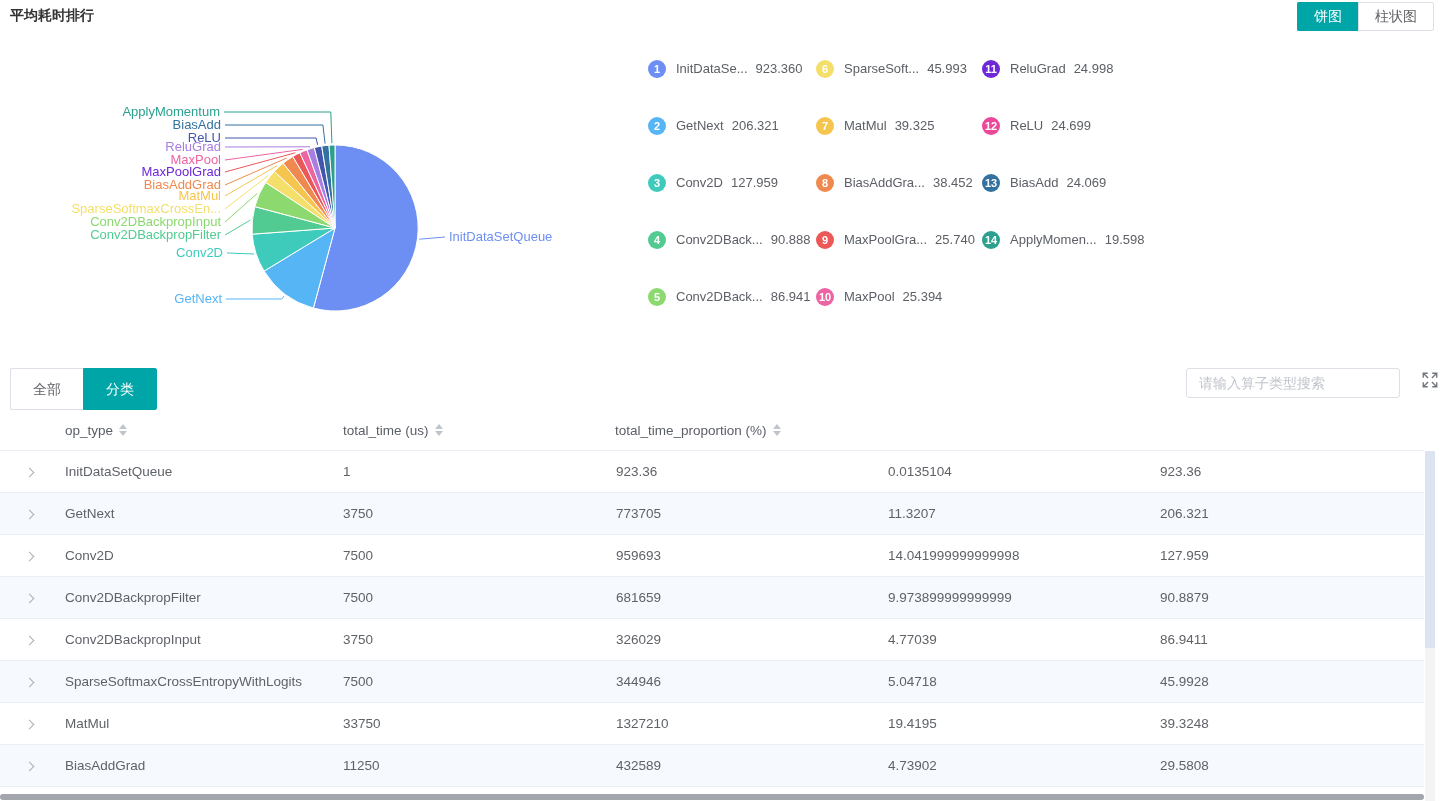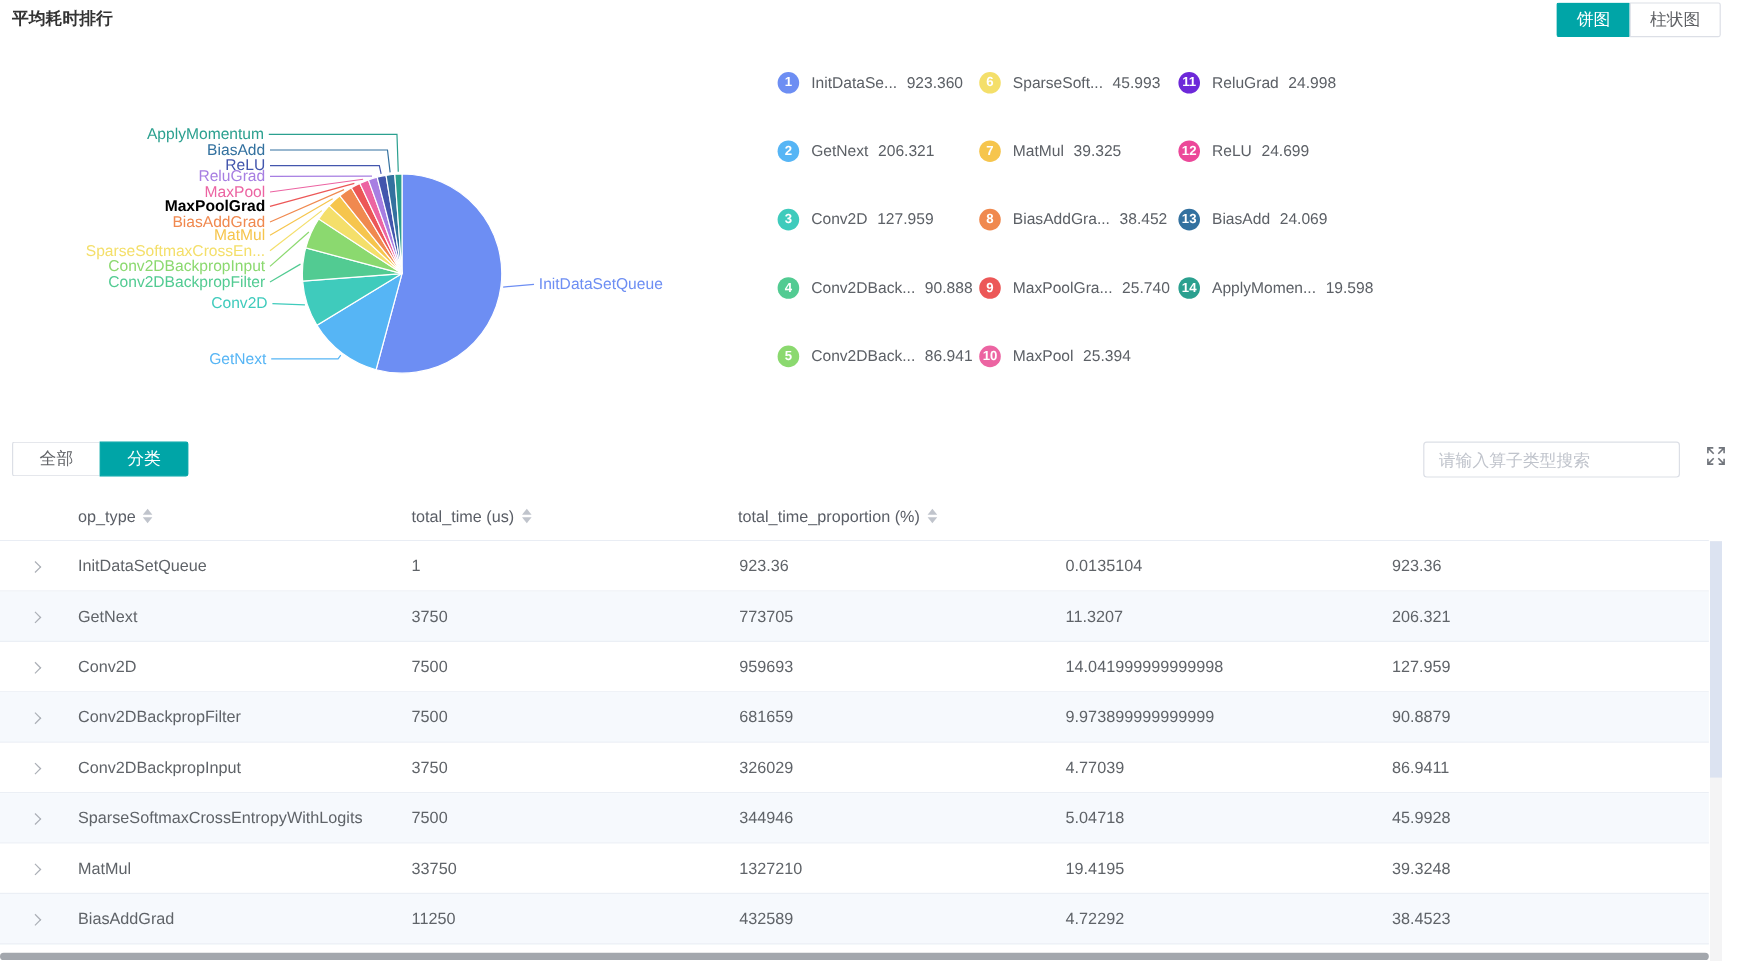--- a/index.html
+++ b/index.html
@@ -37,21 +37,21 @@
   .legend-badge {
     width:18px; height:18px; border-radius:50%; flex:none;
     color:#fff; font-size:11px; font-weight:bold; text-align:center; line-height:18px;
   }
   .legend-text { margin-left:10px; font-size:13px; line-height:18px; color:#5c6066; white-space:nowrap; }
   .legend-value { margin-left:8px; }
 
   
   .tab-group { position:absolute; left:10px; top:368px; display:flex; }
   .tab-btn {
-    height:29px; line-height:27px; padding:0 22px; font-size:14px; cursor:pointer;
+    height:42px; line-height:27px; padding:0 22px; font-size:14px; cursor:pointer;
     background:#fff; color:#606266; border:1px solid #dcdfe6; outline:none;
     font-family:"Liberation Sans", sans-serif;
   }
   .tab-btn:first-child { border-radius:2px 0 0 2px; border-right:none; }
   .tab-btn:last-child { border-radius:0 2px 2px 0; }
   .tab-btn.active { background:var(--accent); border-color:var(--accent); color:#fff; }
 
   .search-input {
     position:absolute; left:1186px; top:368px; width:214px; height:30px;
     border:1px solid #dcdfe6; border-radius:3px; padding:0 12px; font-size:14px;
@@ -130,21 +130,21 @@
     </svg>
   <div id="pie-labels">
       <div class="pie-label" style="color: rgb(109, 142, 243); top: 197px; left: 449px;">InitDataSetQueue</div>
       <div class="pie-label" style="color: rgb(86, 181, 245); top: 259px; right: 418px;">GetNext</div>
       <div class="pie-label" style="color: rgb(63, 203, 188); top: 213px; right: 417px;">Conv2D</div>
       <div class="pie-label" style="color: rgb(82, 203, 146); top: 195px; right: 419px;">Conv2DBackpropFilter</div>
       <div class="pie-label" style="color: rgb(139, 217, 111); top: 182px; right: 419px;">Conv2DBackpropInput</div>
       <div class="pie-label" style="color: rgb(244, 223, 106); top: 169px; right: 419px;">SparseSoftmaxCrossEn...</div>
       <div class="pie-label" style="color: rgb(246, 197, 77); top: 156px; right: 419px;">MatMul</div>
       <div class="pie-label" style="color: rgb(240, 137, 79); top: 145px; right: 419px;">BiasAddGrad</div>
-      <div class="pie-label" style="color: #000000; top: 132px; right: 419px; font-weight: bold;">MaxPoolGrad</div>
+      <div class="pie-label" style="color: #6d28d9; top: 132px; right: 419px;">MaxPoolGrad</div>
       <div class="pie-label" style="color: rgb(236, 100, 162); top: 120px; right: 419px;">MaxPool</div>
       <div class="pie-label" style="color: rgb(167, 126, 226); top: 107px; right: 419px;">ReluGrad</div>
       <div class="pie-label" style="color: rgb(67, 86, 173); top: 98px; right: 419px;">ReLU</div>
       <div class="pie-label" style="color: rgb(51, 113, 159); top: 85px; right: 419px;">BiasAdd</div>
       <div class="pie-label" style="color: rgb(43, 160, 143); top: 72px; right: 420px;">ApplyMomentum</div>
     </div>
 </div>
 
 <div class="legend" id="legend">
     <div class="legend-item">
@@ -298,22 +298,22 @@
         <div class="tcell" style="width: 273px;">33750</div>
         <div class="tcell" style="width: 272px;">1327210</div>
         <div class="tcell" style="width: 272px;">19.4195</div>
         <div class="tcell" style="width: 269px;">39.3248</div>
       </div>
       <div class="t-row striped">
         <div class="tcell" style="width: 60px; padding-left: 0px;"><span class="expand-icon"></span></div>
         <div class="tcell" style="width: 278px;">BiasAddGrad</div>
         <div class="tcell" style="width: 273px;">11250</div>
         <div class="tcell" style="width: 272px;">432589</div>
-        <div class="tcell" style="width: 272px;">4.72292</div>
-        <div class="tcell" style="width: 269px;">38.4523</div>
+        <div class="tcell" style="width: 272px;">4.73902</div>
+        <div class="tcell" style="width: 269px;">29.5808</div>
       </div>
     </div>
 </div>
 
 <div class="v-track">
   <div class="v-thumb"></div>
 </div>
 <div class="h-bar"></div>
 
 </body></html>

